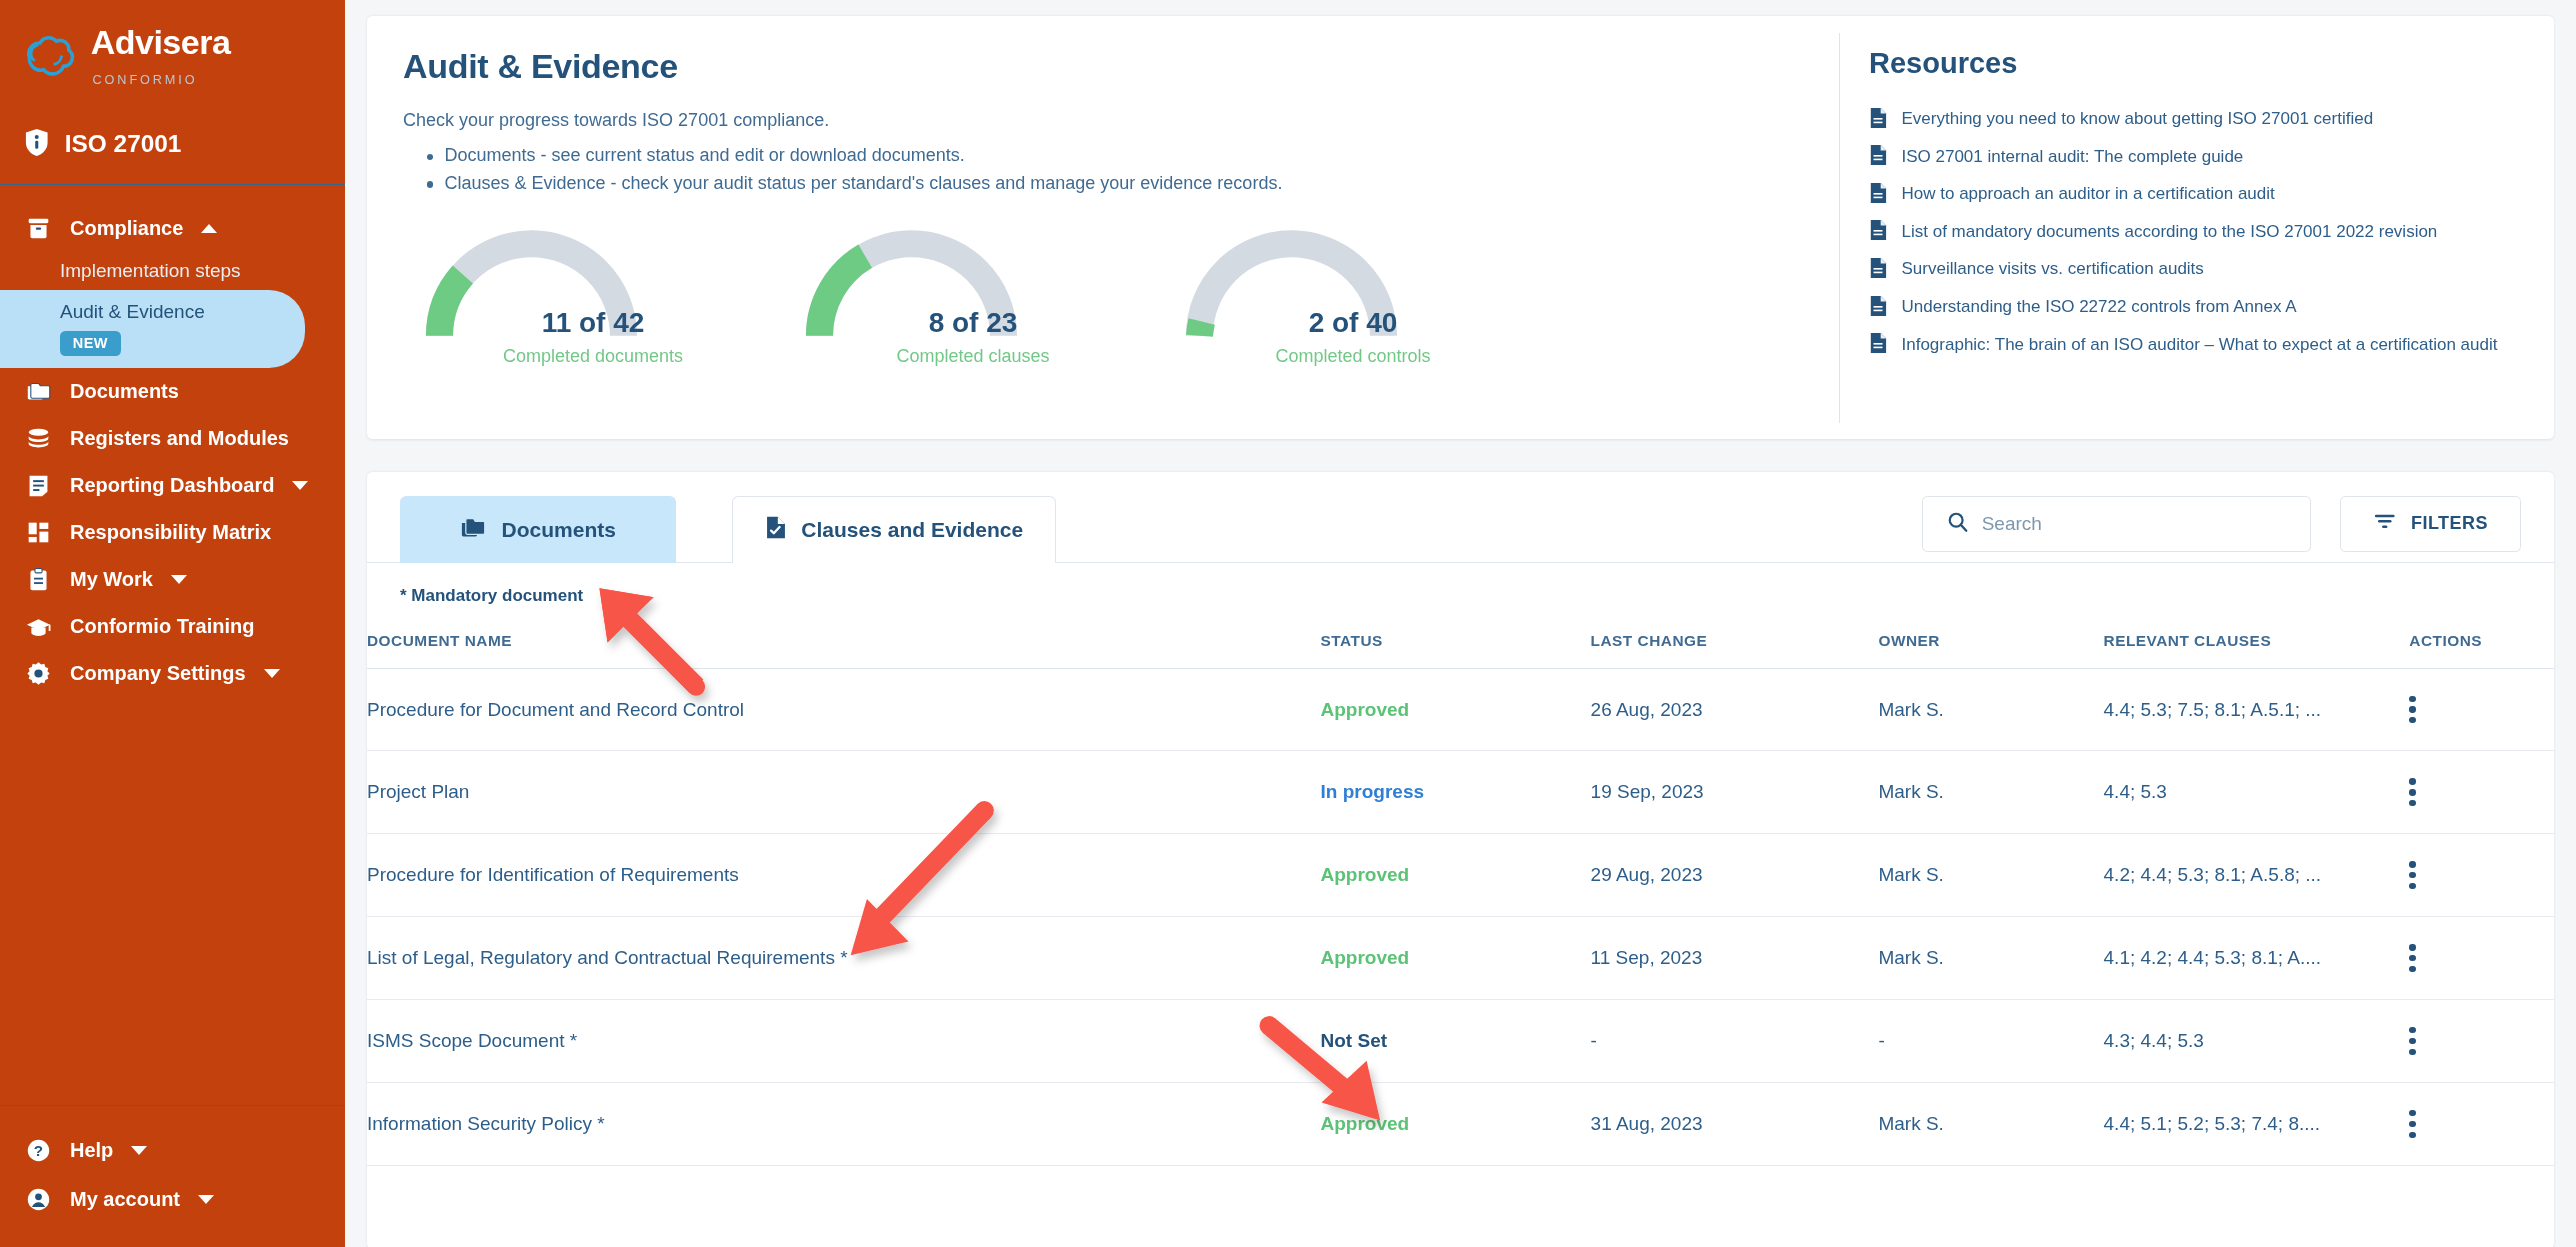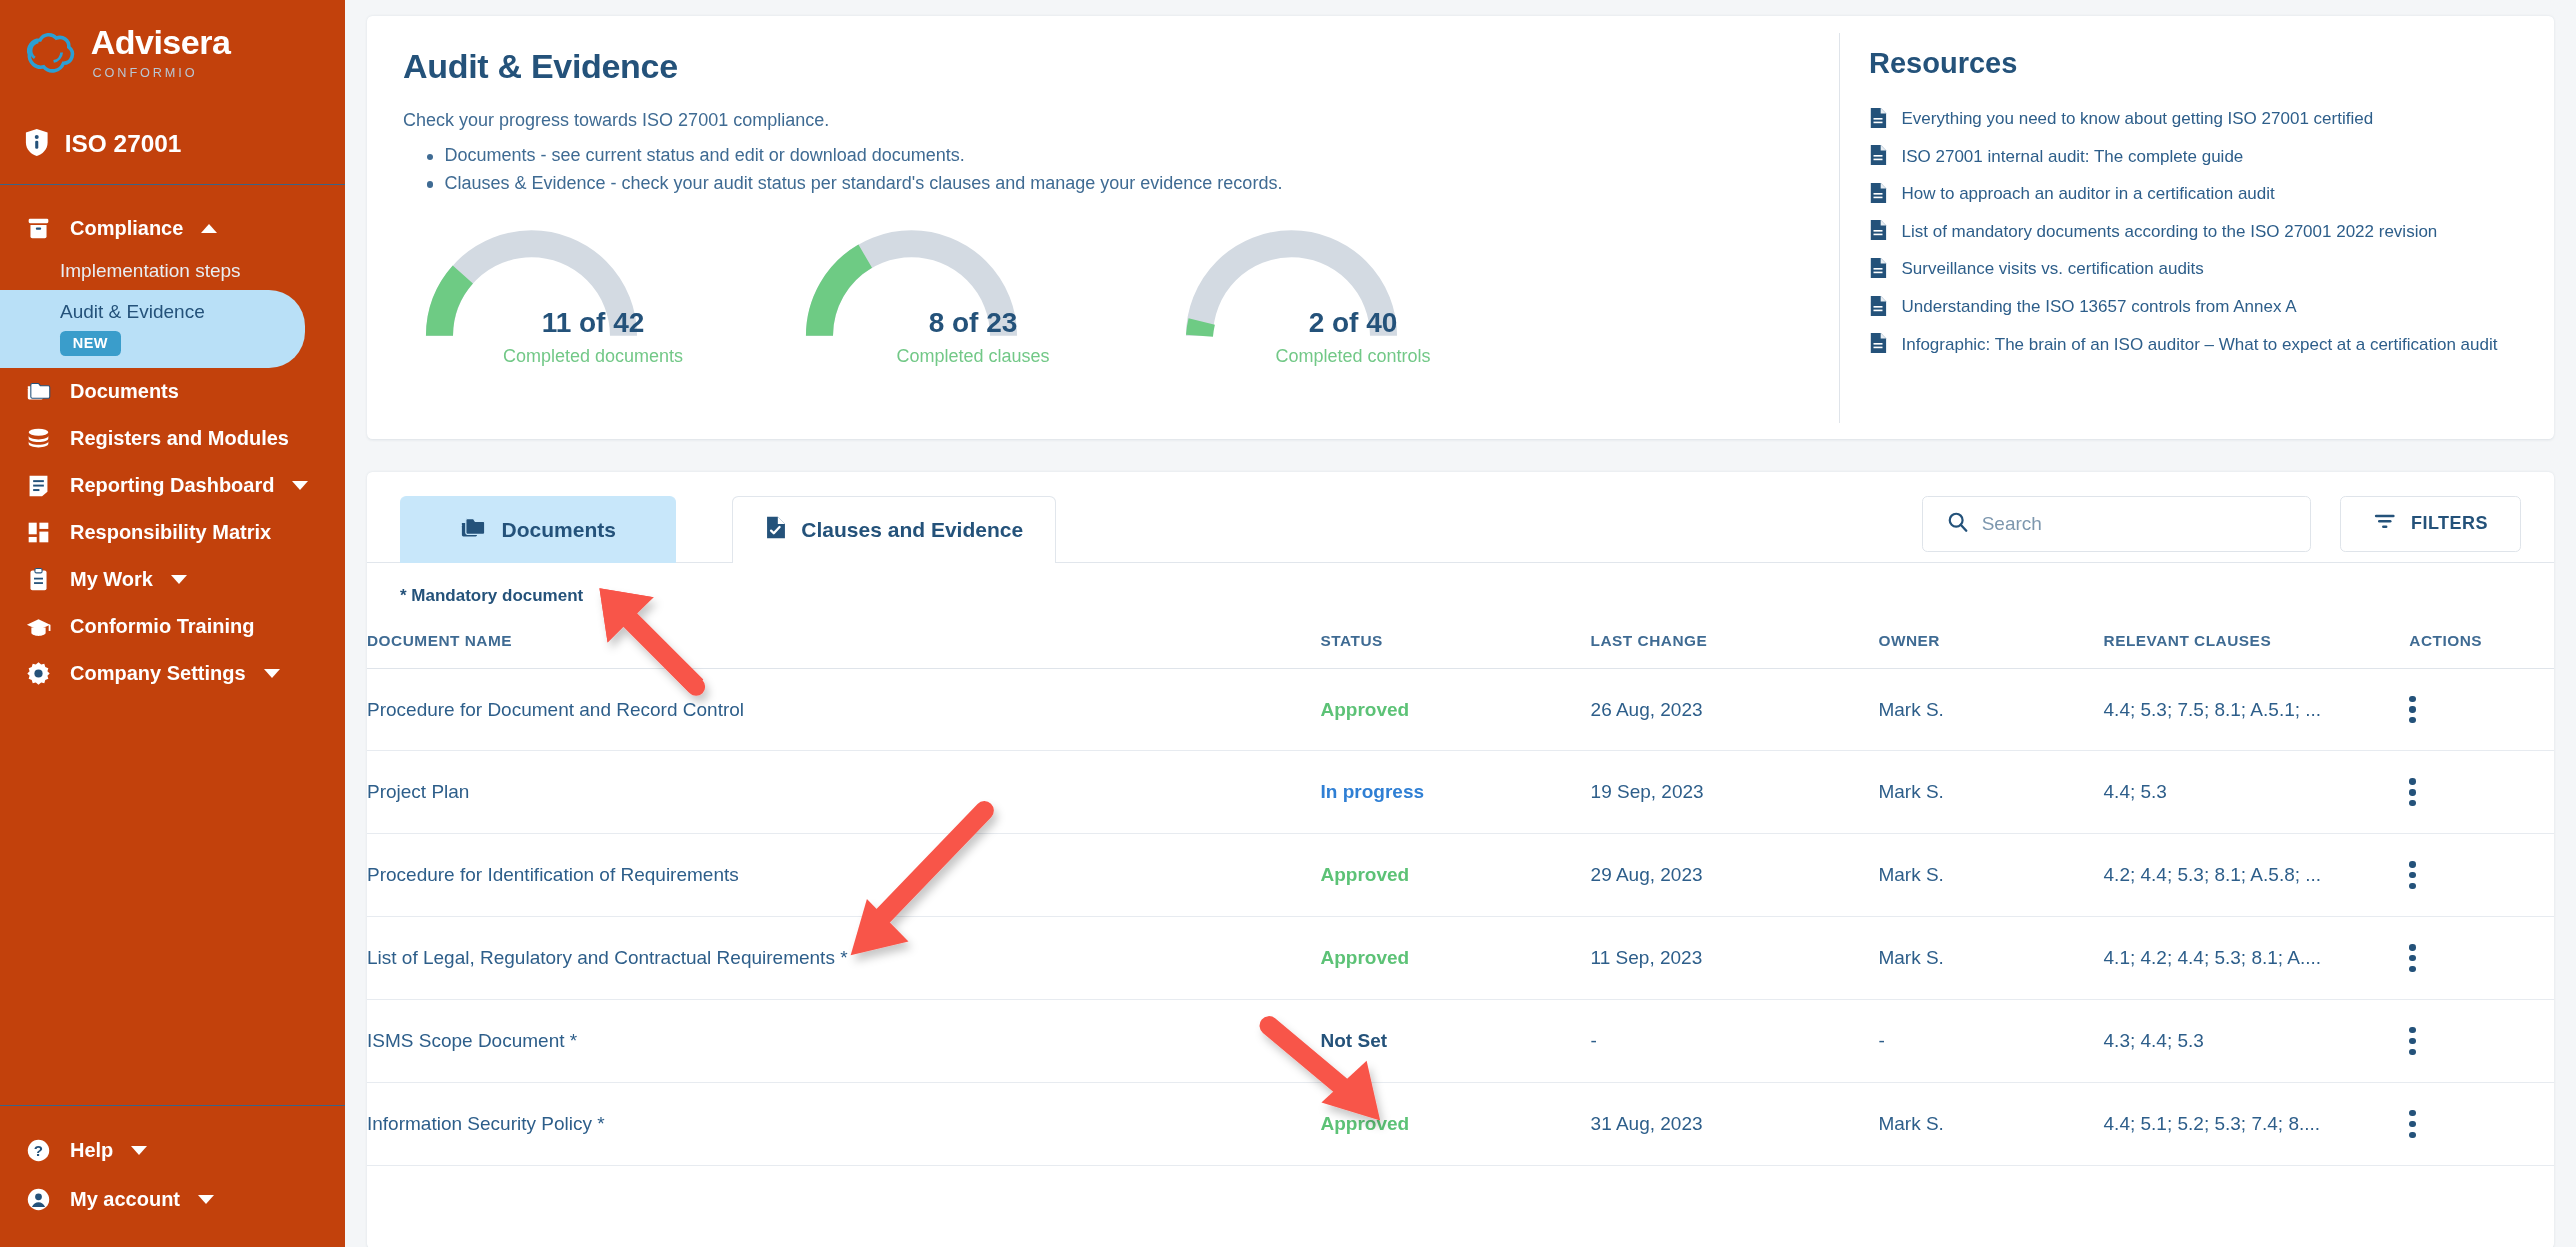--- a/index.html
+++ b/index.html
@@ -16,21 +16,21 @@
     width: 345px; min-width: 345px; height: 1247px;
     background: #c2410c;
     display: flex; flex-direction: column;
     position: relative;
   }
   .brand { padding: 25px 0 0 22px; height: 119px; }
   .brand-row { display: flex; align-items: center; gap: 12.7px; }
   .cloud-logo { width: 56px; height: 43px; position: relative; flex: none; }
   .wordmark { display: flex; flex-direction: column; line-height: 1; }
   .wordmark-main { font-size: 34px; font-weight: bold; color: #ffffff; letter-spacing: -0.5px; }
-  .wordmark-sub { font-size: 12.7px; color: #b9c7d4; letter-spacing: 2.9px; margin-top: 8px; margin-left: 1.8px; }
+  .wordmark-sub { font-size: 12.7px; color: #b9c7d4; letter-spacing: 2.9px; margin-top: 15px; margin-left: 1.8px; }
 
   .std-row {
     display: flex; align-items: center; gap: 16.3px;
     padding: 9px 0 23.5px 25px;
     border-bottom: 0.9px solid #3d6party;
     border-bottom: 0.9px solid #3a6488;
   }
   .std-label { font-size: 24.4px; font-weight: bold; color: #fff; }
 
   .nav { padding-top: 20px; flex: 1 1 auto; }
@@ -432,21 +432,21 @@
         </div>
         <div class="res-item">
           <span class="doc-ico">
             <svg width="18" height="22" viewBox="0 0 20 24">
                 <path d="M2 1 H13 L19 7 V23 H2 Z" fill="#24527a"></path>
                 <path d="M13 1 V7 H19 Z" fill="#e8eef3"></path>
                 <rect x="5" y="12" width="10" height="1.8" fill="#fff"></rect>
                 <rect x="5" y="16" width="10" height="1.8" fill="#fff"></rect>
               </svg>
           </span>
-          <span class="res-link">Understanding the ISO 13657 controls from Annex A</span>
+          <span class="res-link">Understanding the ISO 22722 controls from Annex A</span>
         </div>
         <div class="res-item">
           <span class="doc-ico">
             <svg width="18" height="22" viewBox="0 0 20 24">
                 <path d="M2 1 H13 L19 7 V23 H2 Z" fill="#24527a"></path>
                 <path d="M13 1 V7 H19 Z" fill="#e8eef3"></path>
                 <rect x="5" y="12" width="10" height="1.8" fill="#fff"></rect>
                 <rect x="5" y="16" width="10" height="1.8" fill="#fff"></rect>
               </svg>
           </span>

